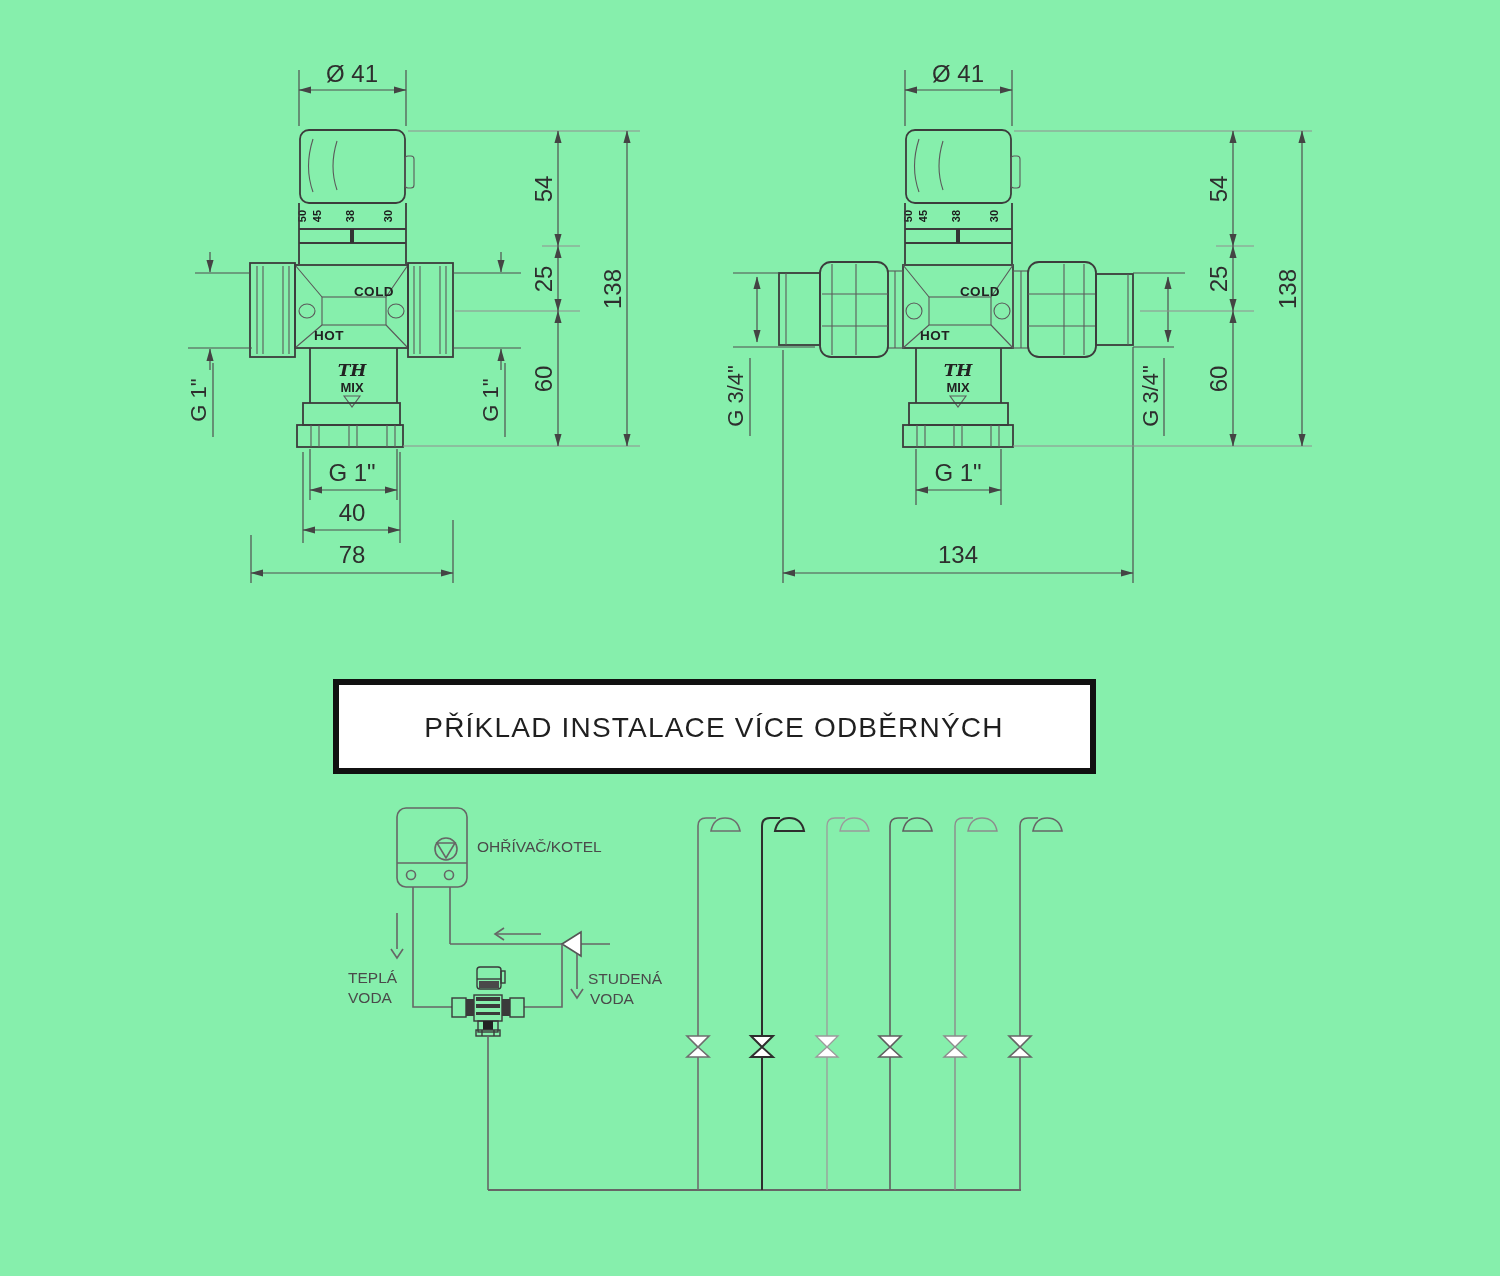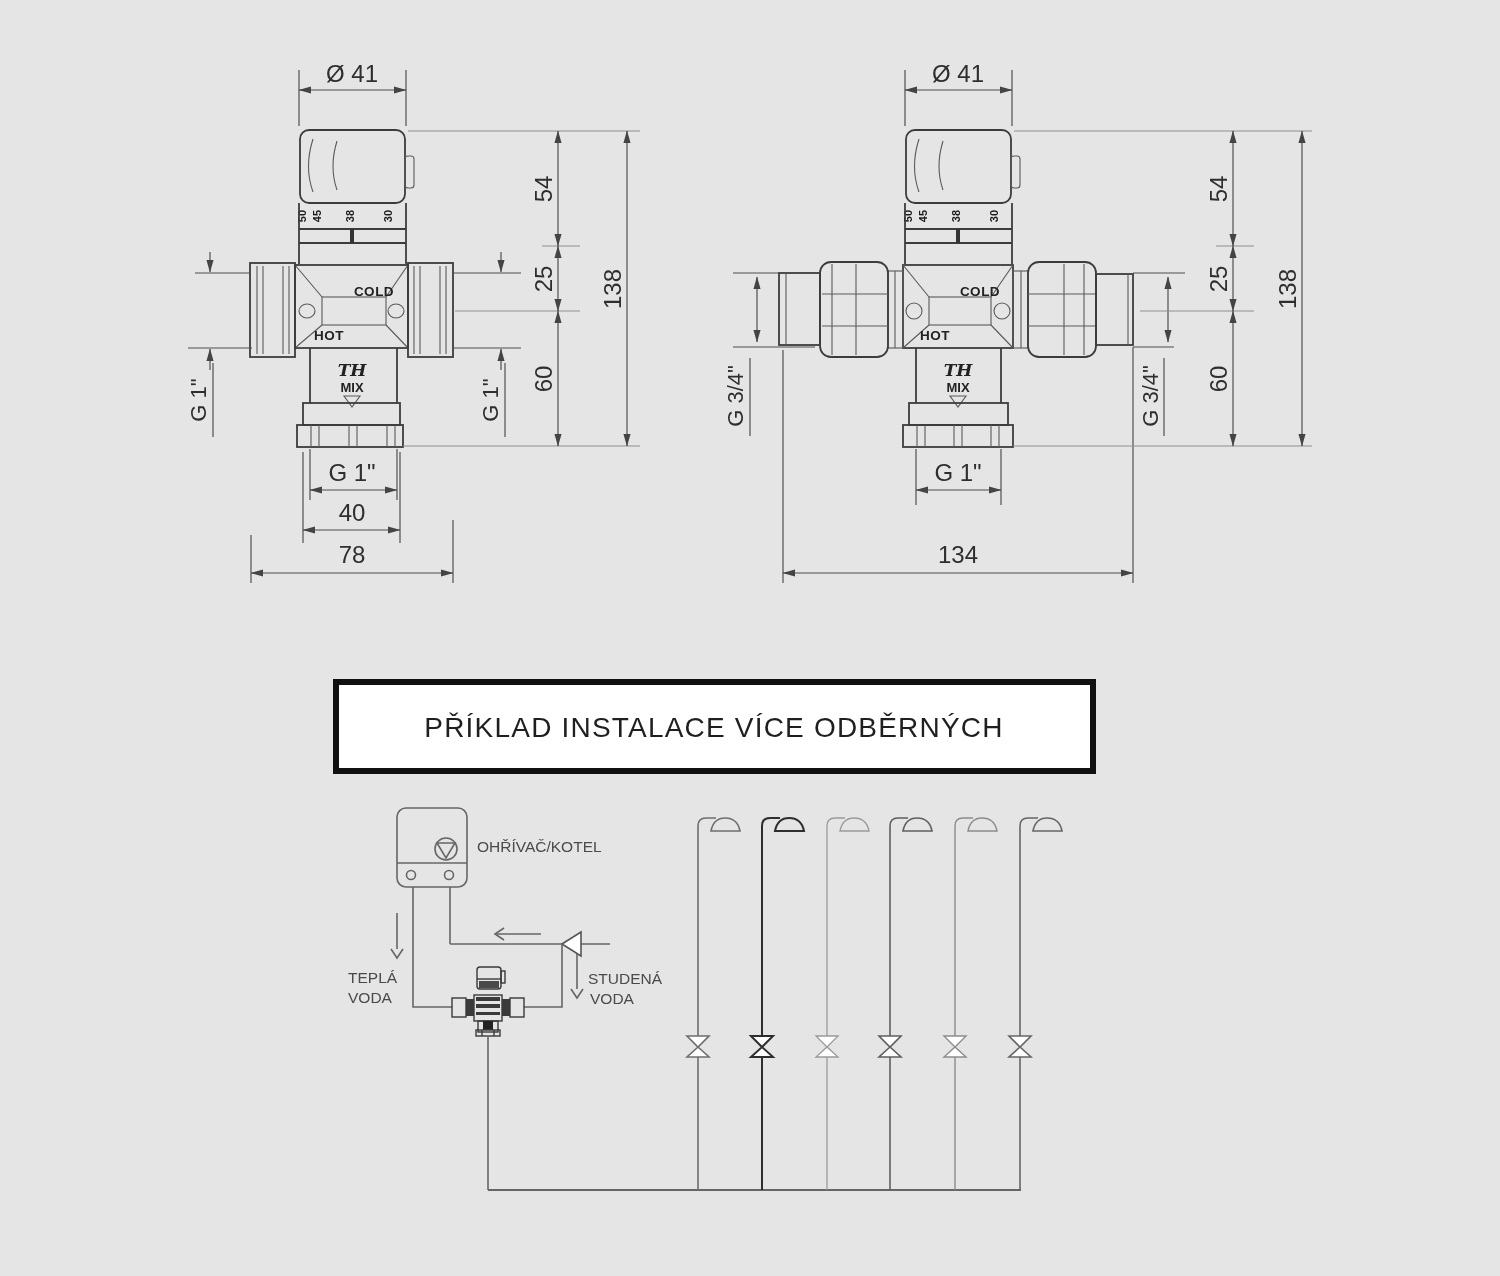--- a/index.html
+++ b/index.html
@@ -1,16 +1,16 @@
 <!DOCTYPE html>
 <html><head>
 <meta charset="utf-8">
 <style>
   html,body{margin:0;padding:0;background:#fff;}
-  .page{position:relative;width:1500px;height:1276px;background:#e5e5e5;overflow:hidden;}
+  .page{position:relative;width:1500px;height:1276px;background:#86efac;overflow:hidden;}
   svg text{font-family:"Liberation Sans", sans-serif;fill:#2e2e2e;}
   .dim-text{font-size:24px;}
   .glabel{font-size:22px;}
   .scale-num{font-size:11px;font-weight:bold;fill:#1c1c1c;}
   .cold-hot{font-size:13.5px;font-weight:bold;letter-spacing:.5px;fill:#222;}
   .brand{font-family:"DejaVu Serif", serif;font-style:italic;font-weight:bold;font-size:17px;fill:#222;}
   .mixt{font-size:13px;font-weight:bold;fill:#222;}
   .schem-label{font-size:15.5px;fill:#4a4a4a;}
   .title-text{font-size:28px;letter-spacing:1.2px;fill:#1f1f1f;}
   .obj{stroke:#3c3c3c;stroke-width:1.8;fill:none;}

